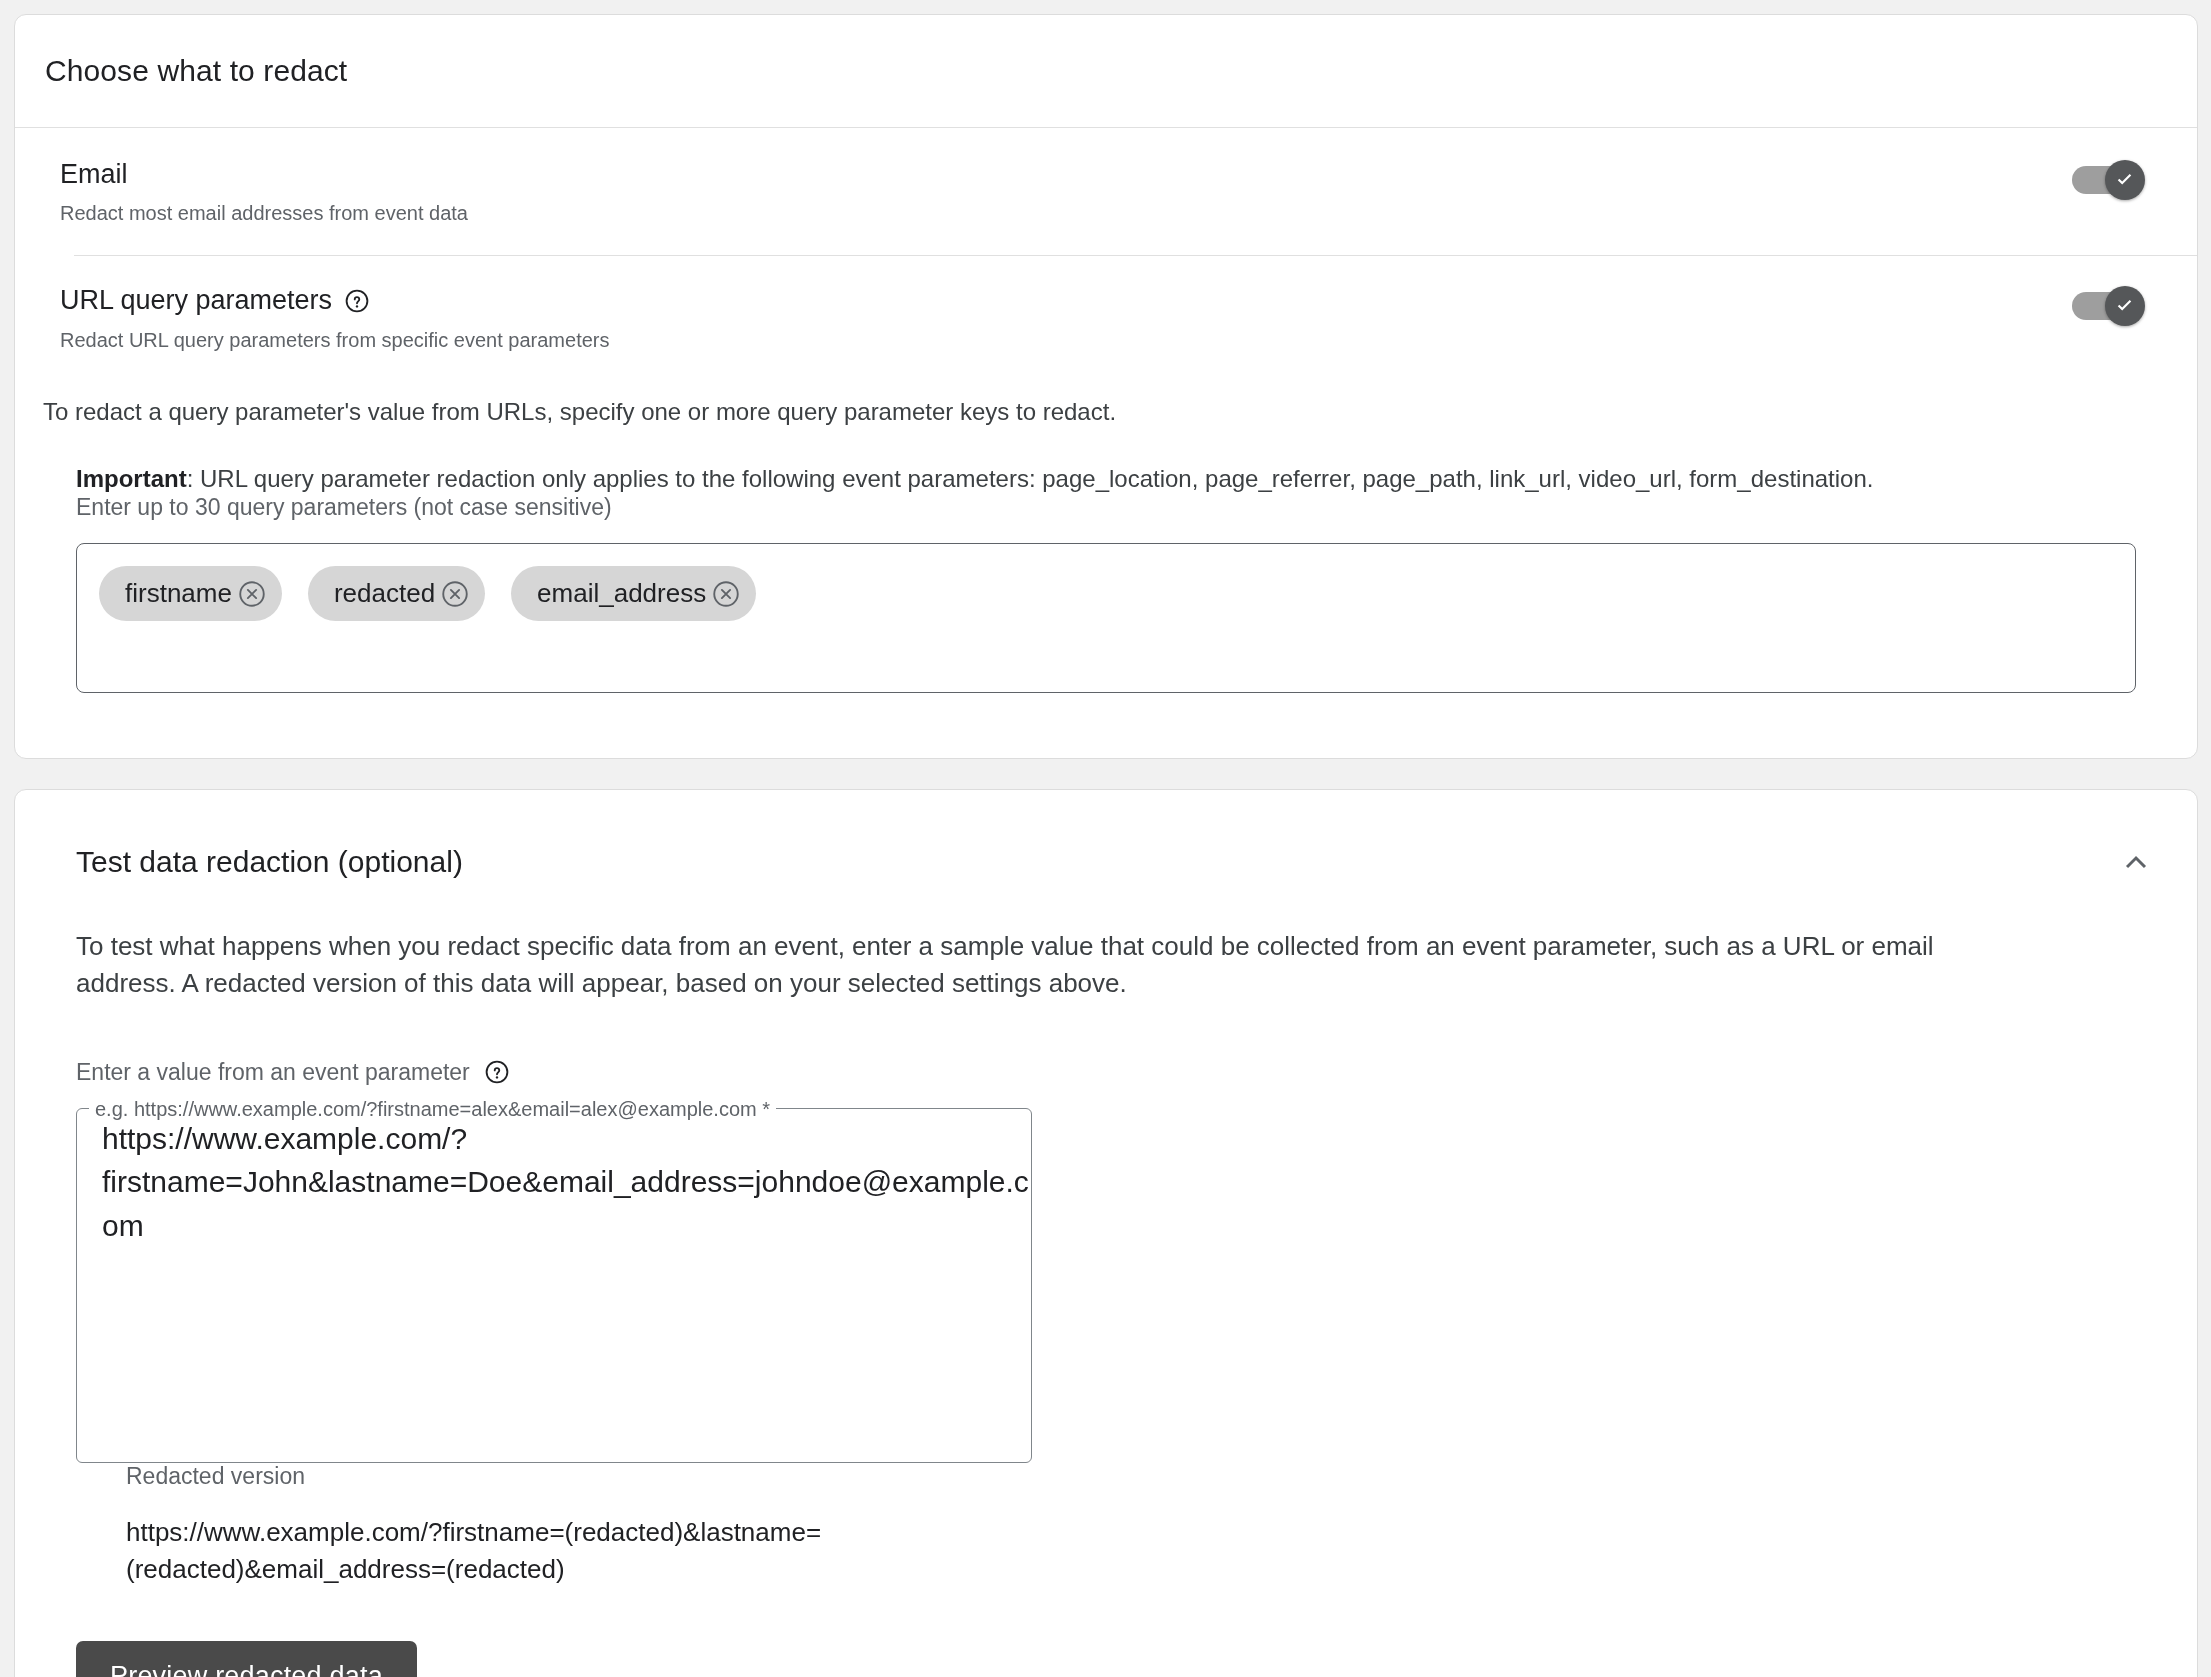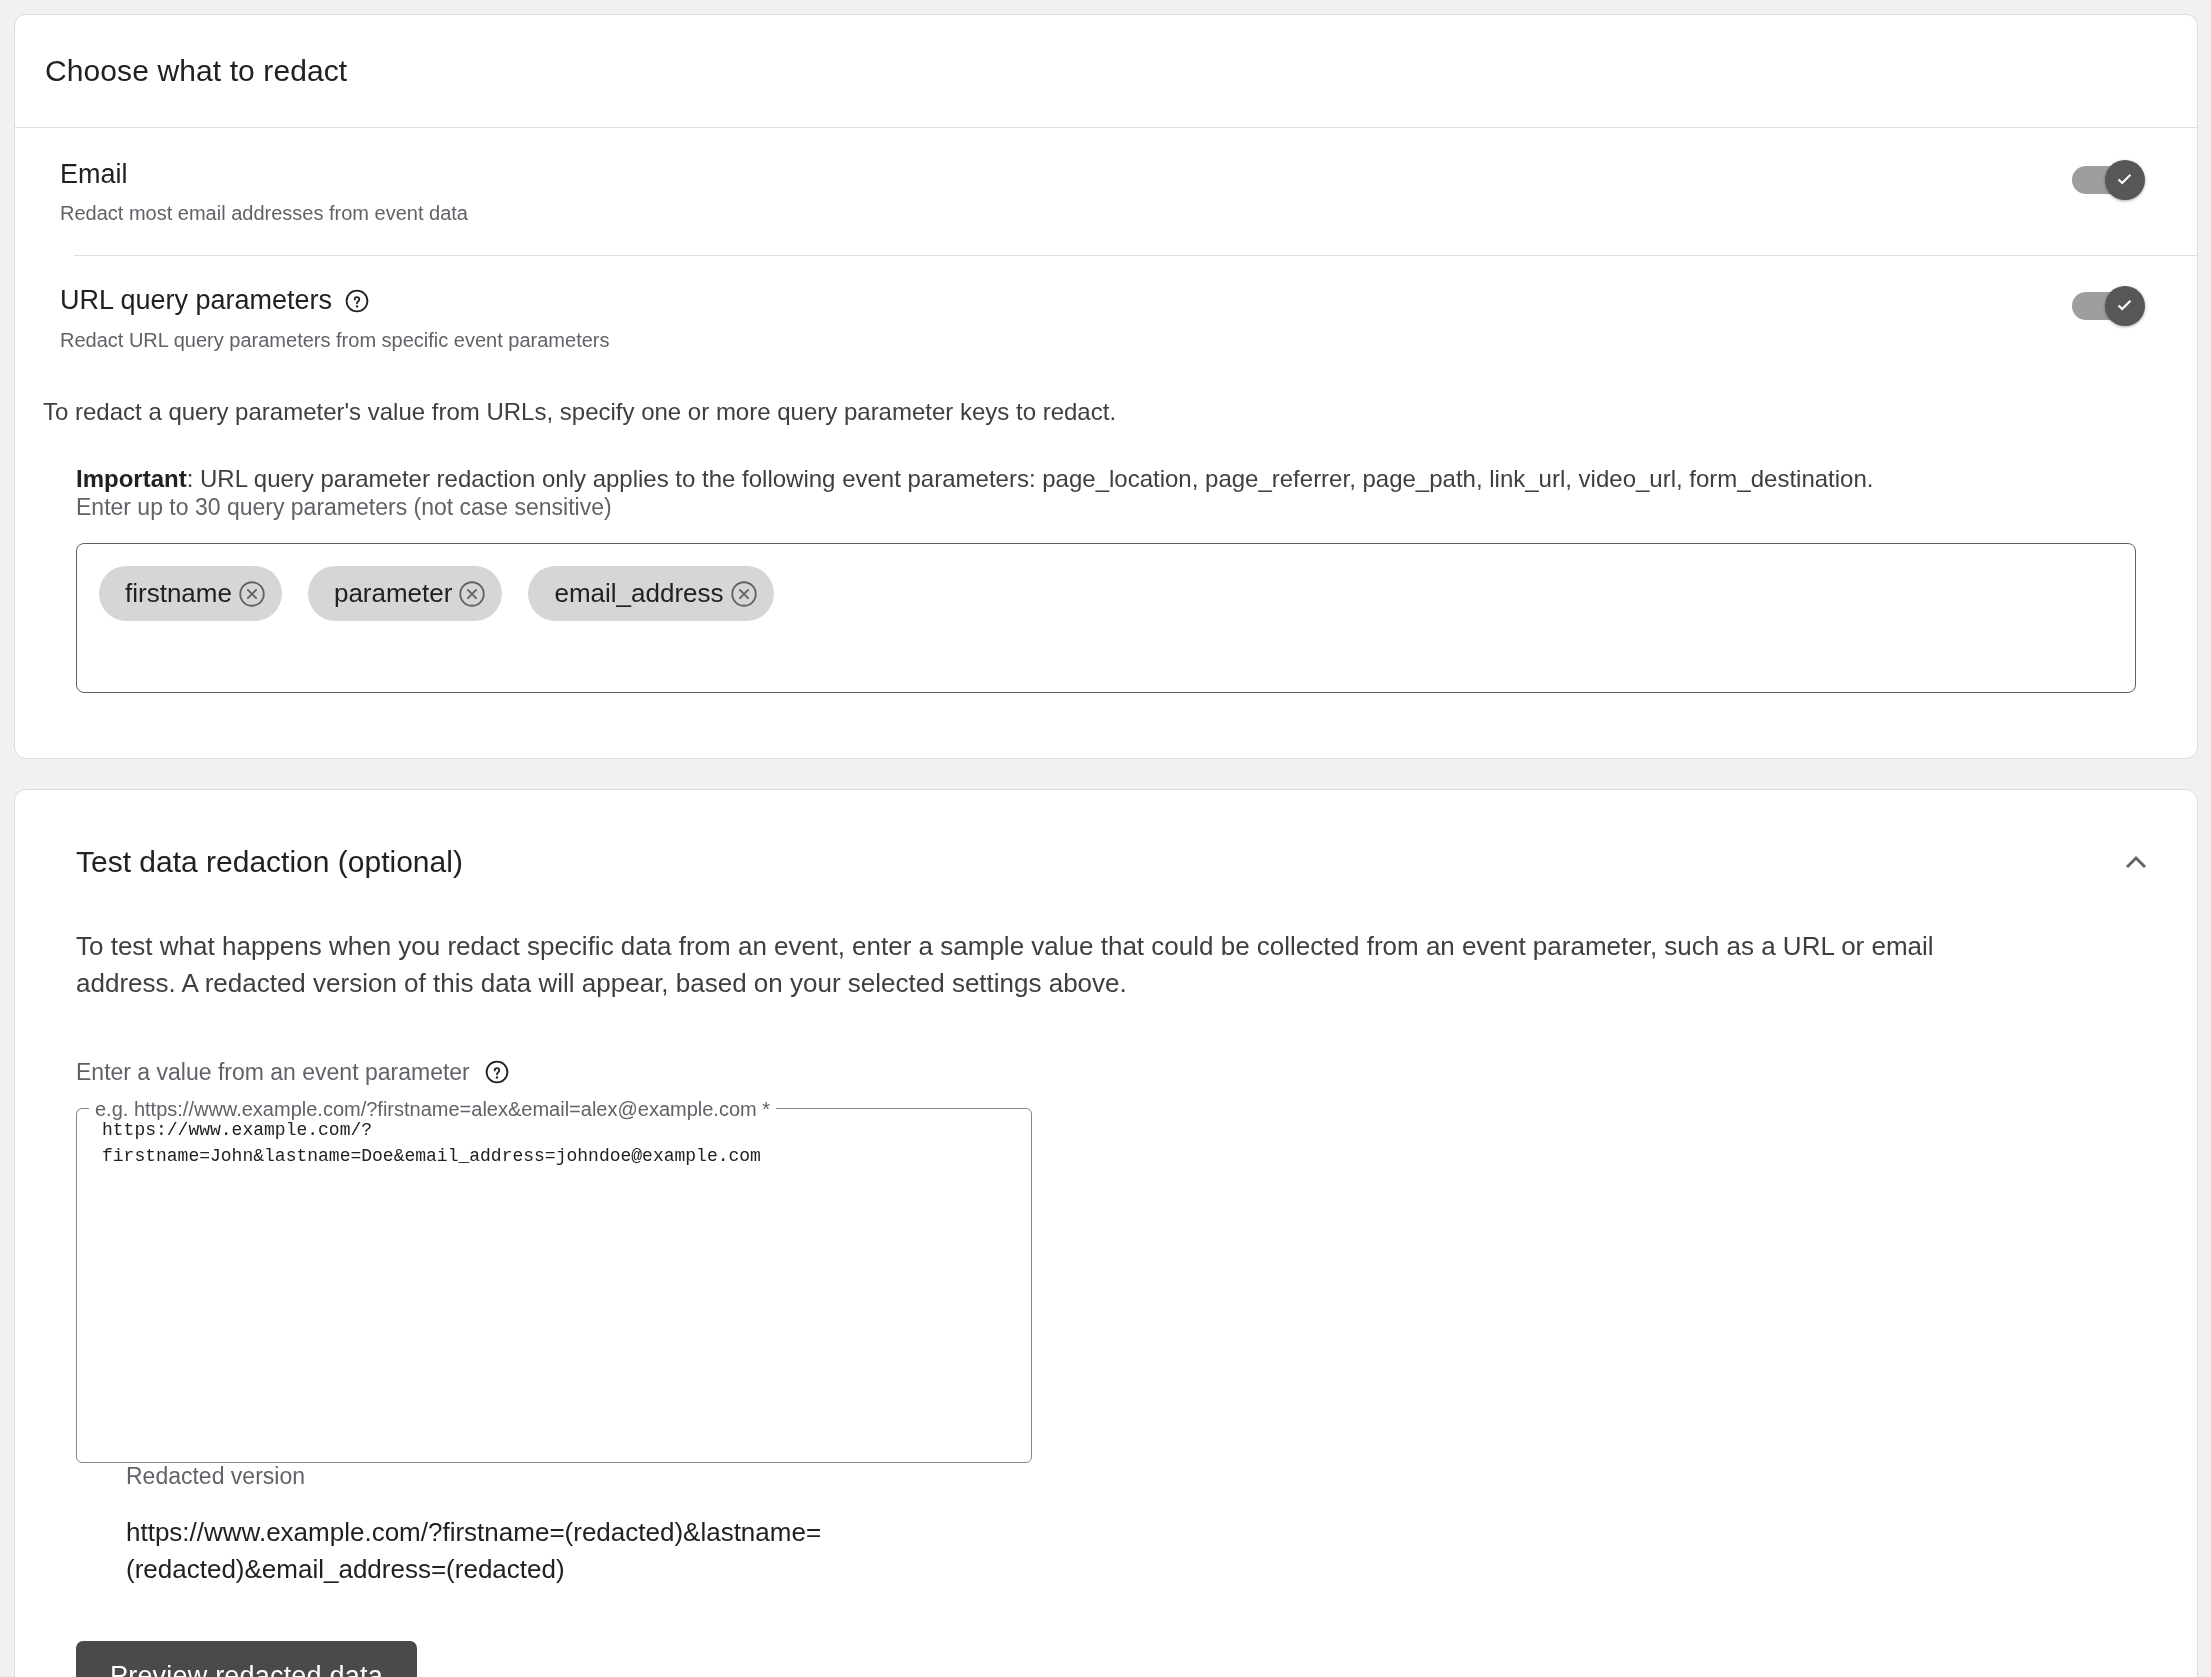--- a/index.html
+++ b/index.html
@@ -213,26 +213,25 @@
   .outlined-field legend {
     padding: 0 6px;
     font-size: 20px;
     color: #5f6368;
     line-height: 1;
     white-space: nowrap;
   }
   .outlined-field .value {
     position: absolute;
     left: 26px; right: 3px; top: 18px;
-    font-size: 18px;
+    font-size: 30px;
     color: #202124;
     line-height: 1.45;
     white-space: pre-line;
     word-break: break-word;
-    font-family: Liberation Mono, monospace;
   }
 
   .redacted-label {
     font-size: 23px;
     color: #5f6368;
   }
   .redacted-value {
     margin-top: 24px;
     font-size: 26px;
     color: #202124;
@@ -326,21 +325,21 @@
       <span class="chip">
         <span>firstname</span>
         <span class="chip-remove">
           <svg width="30" height="30" viewBox="0 0 24 24">
             <circle cx="12" cy="12" r="9.4" fill="none" stroke="#5f6368" stroke-width="1.5"></circle>
             <path d="M8.7 8.7l6.6 6.6M15.3 8.7l-6.6 6.6" stroke="#5f6368" stroke-width="1.5" stroke-linecap="round"></path>
           </svg>
         </span>
       </span>
       <span class="chip">
-        <span>parameter</span>
+        <span>redacted</span>
         <span class="chip-remove">
           <svg width="30" height="30" viewBox="0 0 24 24">
             <circle cx="12" cy="12" r="9.4" fill="none" stroke="#5f6368" stroke-width="1.5"></circle>
             <path d="M8.7 8.7l6.6 6.6M15.3 8.7l-6.6 6.6" stroke="#5f6368" stroke-width="1.5" stroke-linecap="round"></path>
           </svg>
         </span>
       </span>
       <span class="chip">
         <span>email_address</span>
         <span class="chip-remove">

